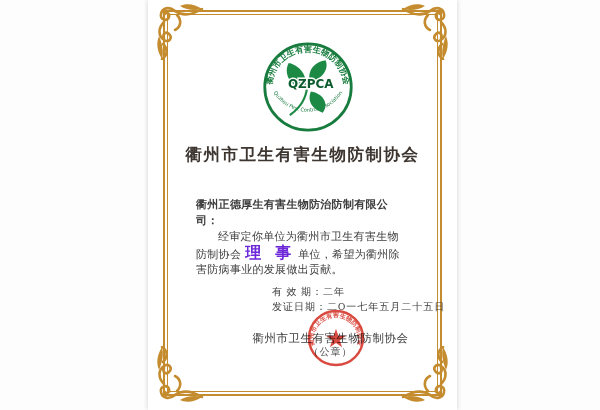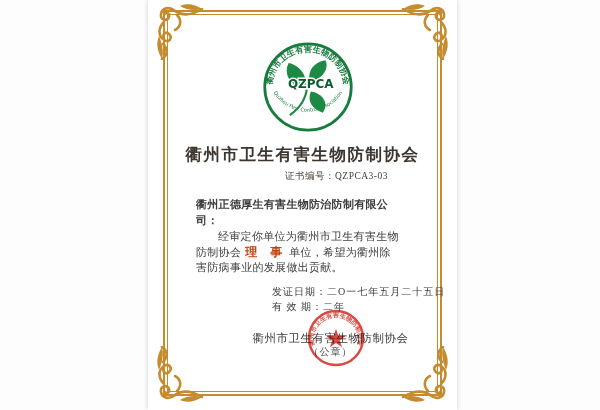--- a/index.html
+++ b/index.html
@@ -38,22 +38,22 @@
     transform:translateX(34px);
   }
   
   .body-text{
     position:absolute;top:197px;left:48px;width:204px;
     font-size:11px;line-height:15.5px;color:#3c3c3c;letter-spacing:.3px;
   }
   .recipient{margin:0 0 1px 0;font-weight:bold;}
   .statement{margin:0;text-indent:2em;}
   .membership{
-    font-weight:bold;font-size:12px;letter-spacing:5px;
-    margin:0 2px 0 4px;color:#c2410c;
+    font-weight:bold;font-size:16px;letter-spacing:5px;
+    margin:0 2px 0 4px;color:#6d28d9;
   }
   
   .issue{
     position:absolute;top:284px;left:124px;
     font-size:10px;line-height:15px;color:#3c3c3c;letter-spacing:1px;
   }
   
   .issuer-org{
     position:absolute;top:331px;left:0;width:100%;text-align:center;
     font-size:11.5px;color:#3c3c3c;letter-spacing:.5px;
@@ -161,37 +161,34 @@
           <path d="M47,52 C30,50 23,35 29,24 C43,27 50,40 47,52 Z"></path>
           <path d="M52,45 C67,41 73,29 69,21 C56,23 49,33 52,45 Z"></path>
           <path d="M53,55 C67,57 73,69 66,78 C54,74 49,65 53,55 Z"></path>
         </g>
         <path d="M31,80 C42,72 48,62 49,50" fill="none" stroke="#1c8a44" stroke-width="2.4" stroke-linecap="round"></path>
         <text x="53" y="51" font-size="13" font-weight="bold" fill="#0c5c2e" text-anchor="middle" font-family="'DejaVu Sans', sans-serif" style="paint-order:stroke;stroke:#ffffff;stroke-width:3px;">QZPCA</text>
       </svg>
     </div>
 
     <h1 class="title">衢州市卫生有害生物防制协会</h1>
-    <div class="cert-no">
-      <span>证书编号：</span><span>QZPCA3-03</span>
-    </div>
 
     <div class="body-text">
       <p class="recipient">衢州正德厚生有害生物防治防制有限公司：</p>
       <p class="statement">
         <span>经审定你单位为衢州市卫生有害生物防制协会</span><span class="membership">理 事</span><span>单位，希望为衢州除害防病事业的发展做出贡献。</span>
       </p>
     </div>
 
     <div class="issue">
       <div>
+        <span>有 效 期：</span><span>二年</span>
+      </div>
+      <div>
         <span>发证日期：</span><span>二O一七年五月二十五日</span>
-      </div>
-      <div>
-        <span>有 效 期：</span><span>二年</span>
       </div>
     </div>
 
     <div class="issuer-org">衢州市卫生有害生物防制协会</div>
     <div class="seal-note">（公章）</div>
 
     <div class="stamp">
       <svg viewBox="0 0 60 60">
         <defs>
           <path id="stampArc" d="M9,40 A22.5,22.5 0 1 1 51,40"></path>

